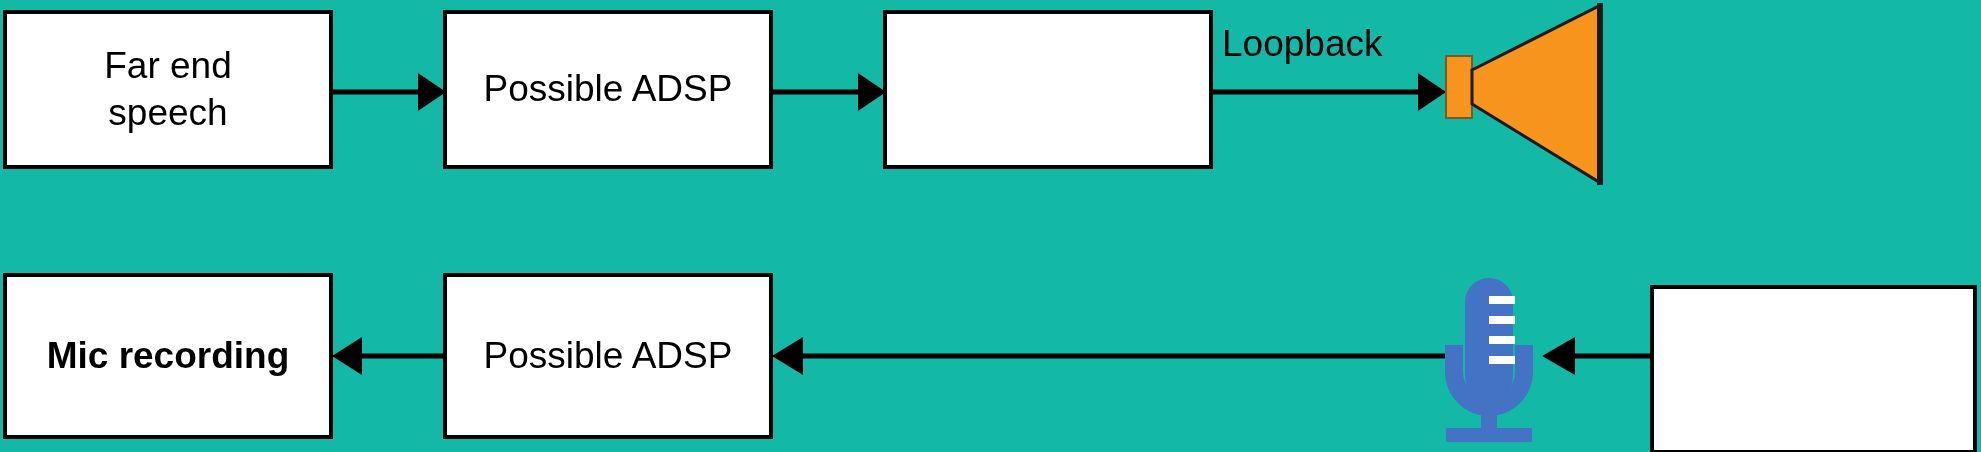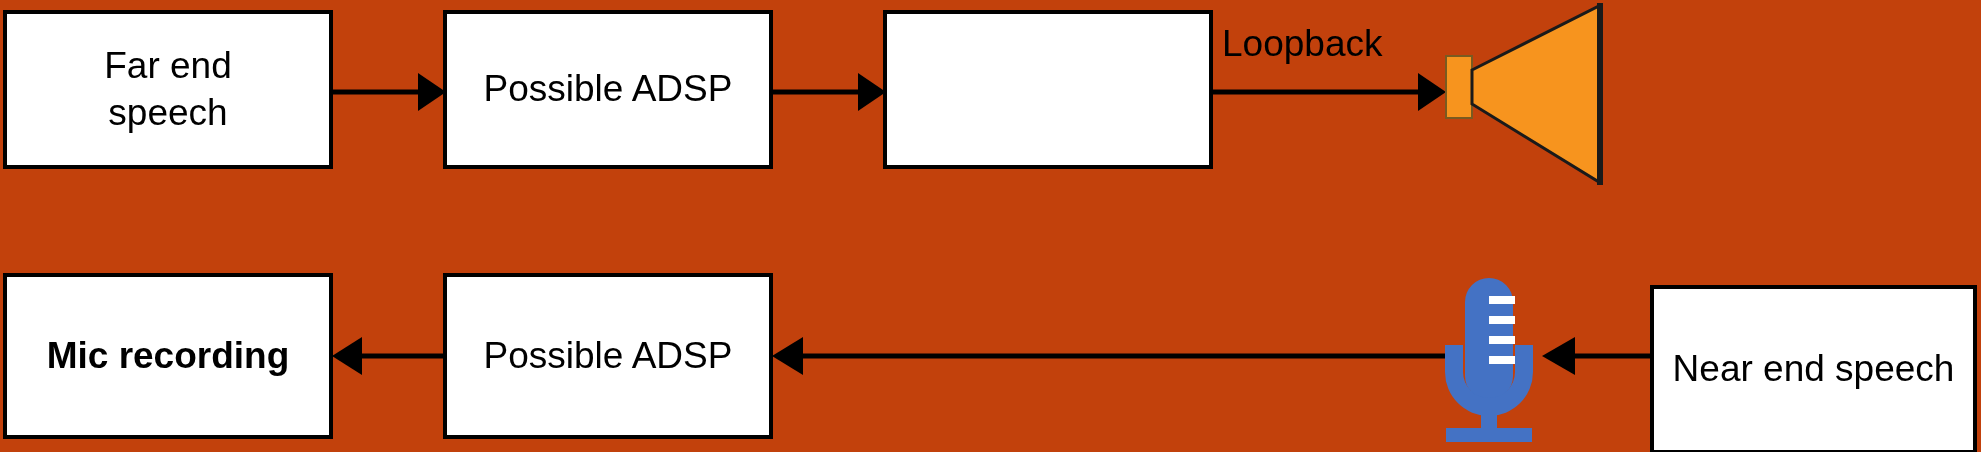--- a/index.html
+++ b/index.html
@@ -8,21 +8,21 @@
     padding: 0;
     background: #ffffff;
   }
   body {
     font-family: "Liberation Sans", sans-serif;
   }
   #diagram-root {
     position: relative;
     width: 1981px;
     height: 452px;
-    background: #c2410c;
+    background: #14b8a6;
     overflow: hidden;
   }
   .svg-layer {
     position: absolute;
     left: 0;
     top: 0;
     width: 1981px;
     height: 452px;
   }
   .box-rect {
@@ -142,15 +142,14 @@
 
   <div class="box-label" style="left:445px; top:12px; width:326px; height:155px;">Possible ADSP</div>
 
 
   <div class="edge-label" style="left:1222px; top:24px;">Loopback</div>
 
   <div class="box-label" style="left:5px; top:275px; width:326px; height:162px;font-weight:bold;">Mic recording</div>
 
   <div class="box-label" style="left:445px; top:275px; width:326px; height:162px;">Possible ADSP</div>
 
-  <div class="box-label" style="left:1652px; top:287px; width:323px; height:165px;">Near end speech</div>
 
 </div>
 
 </body></html>

